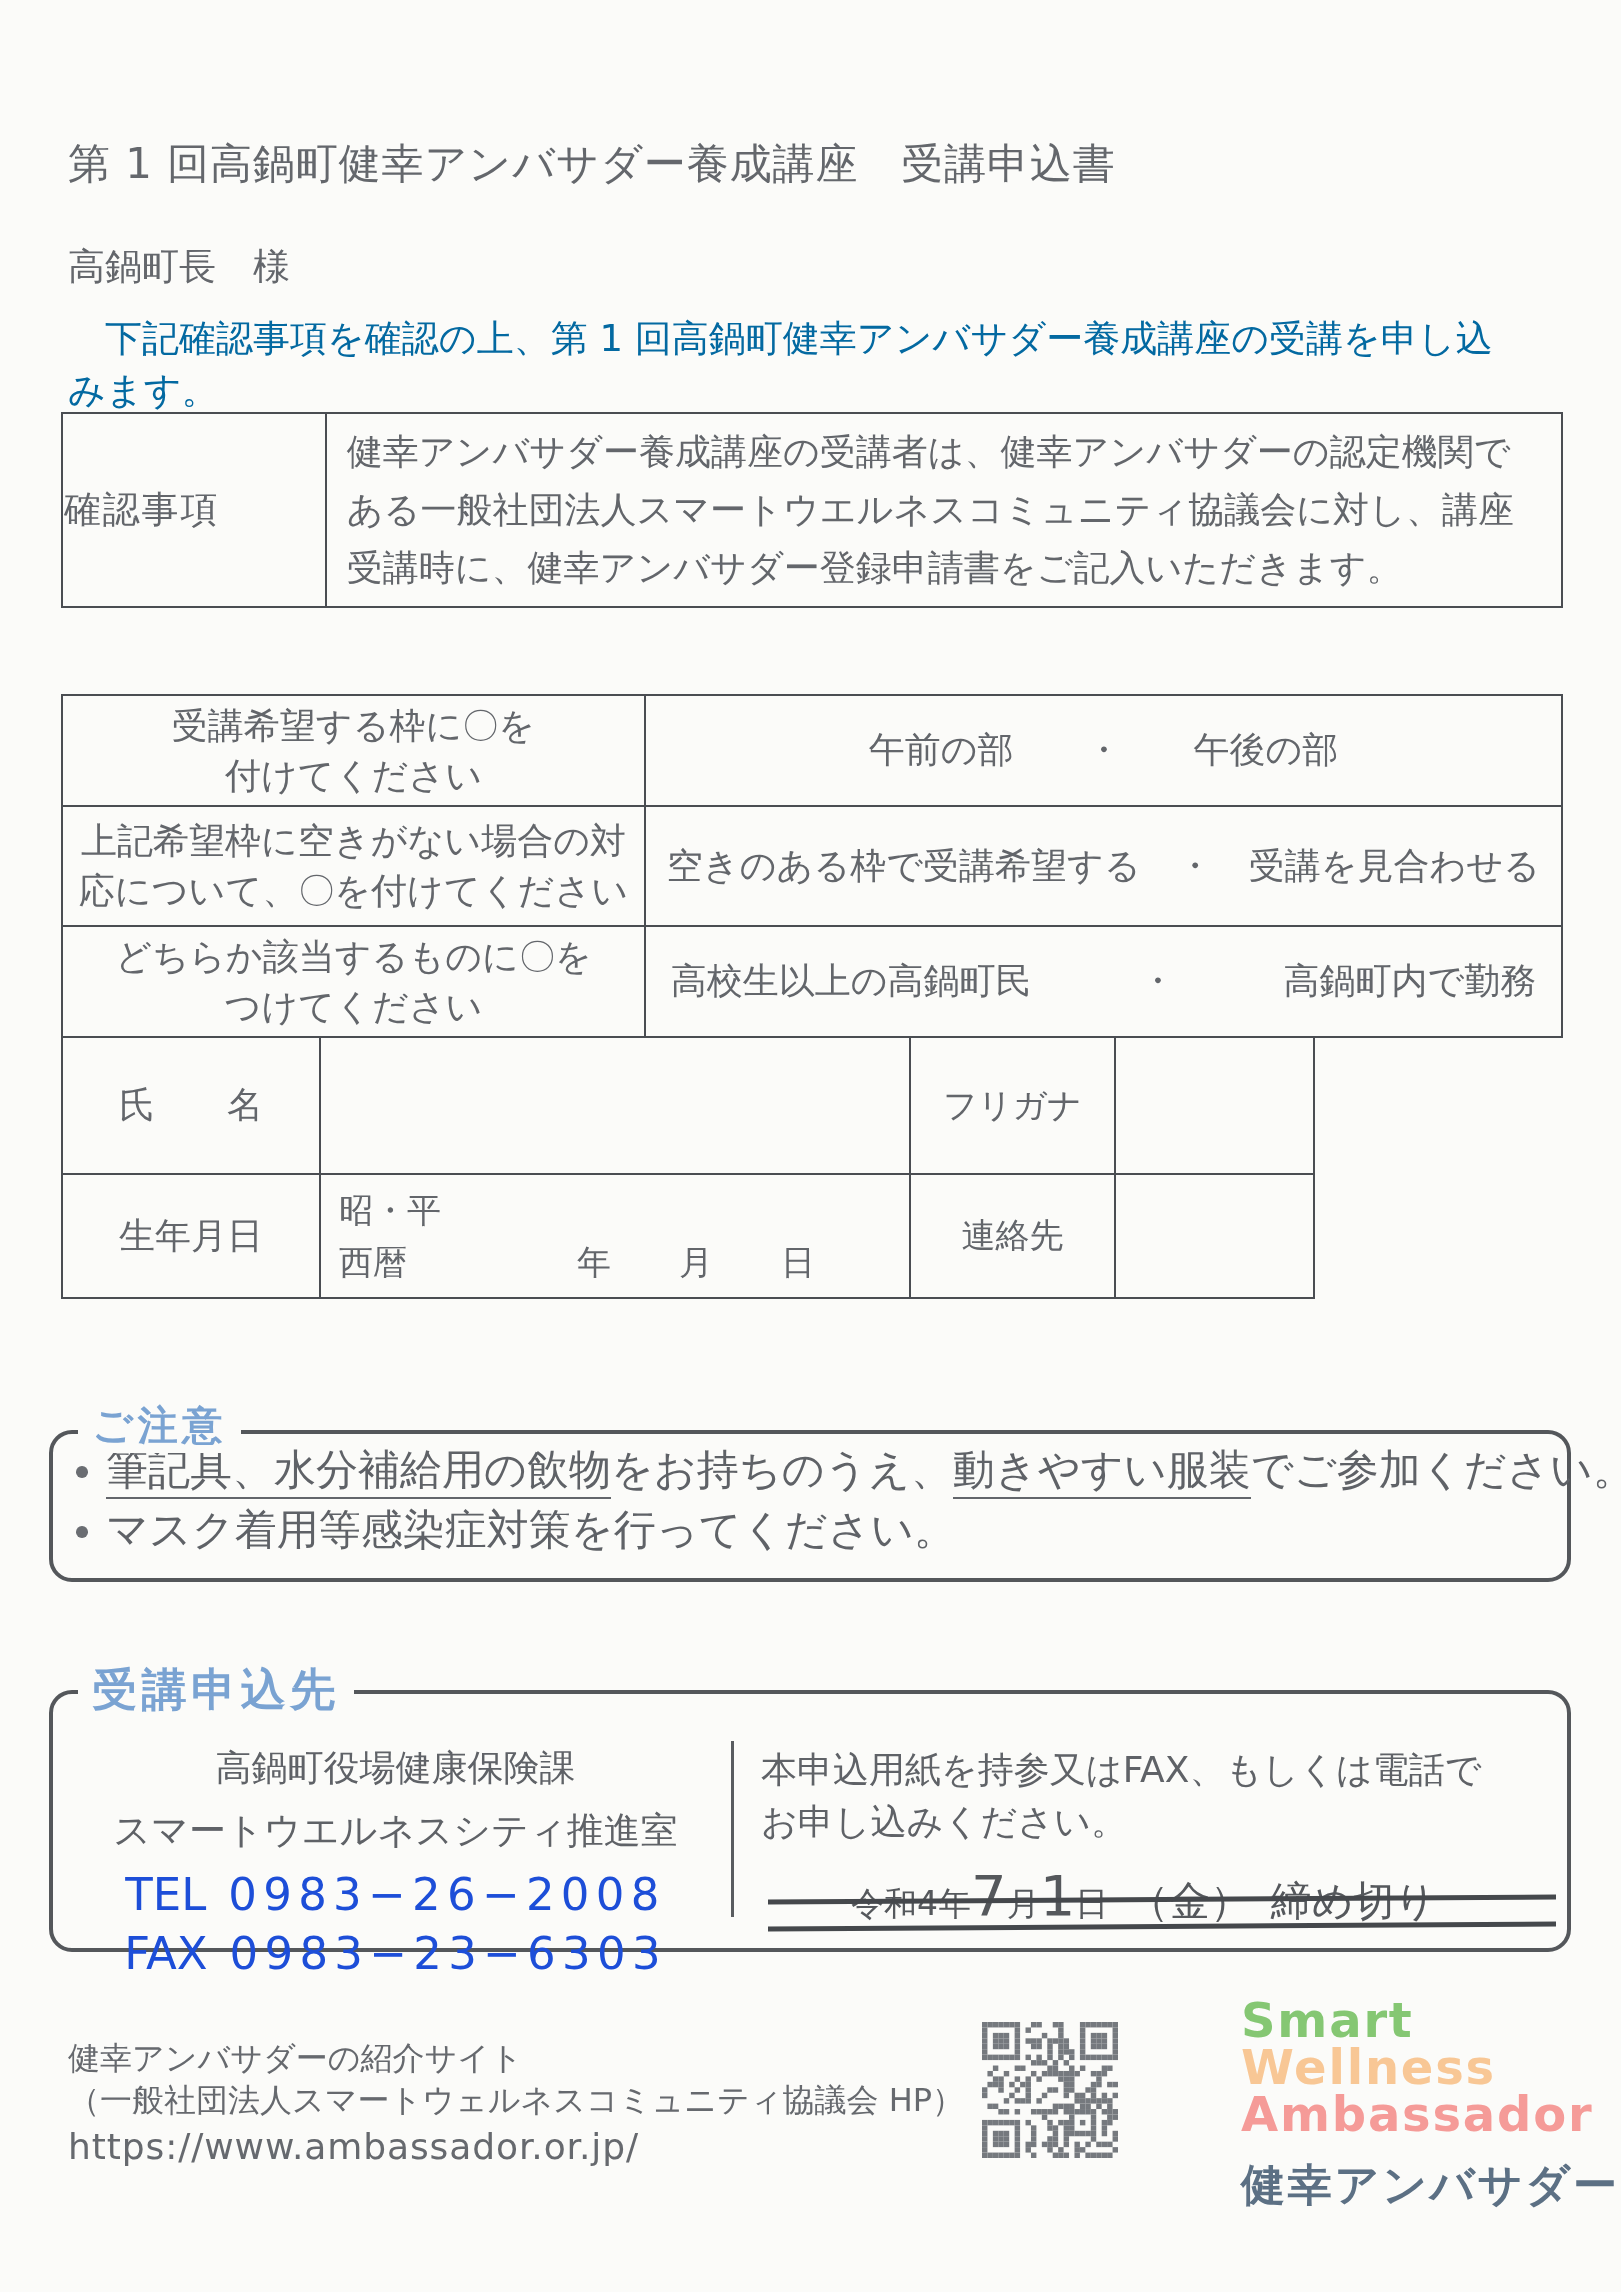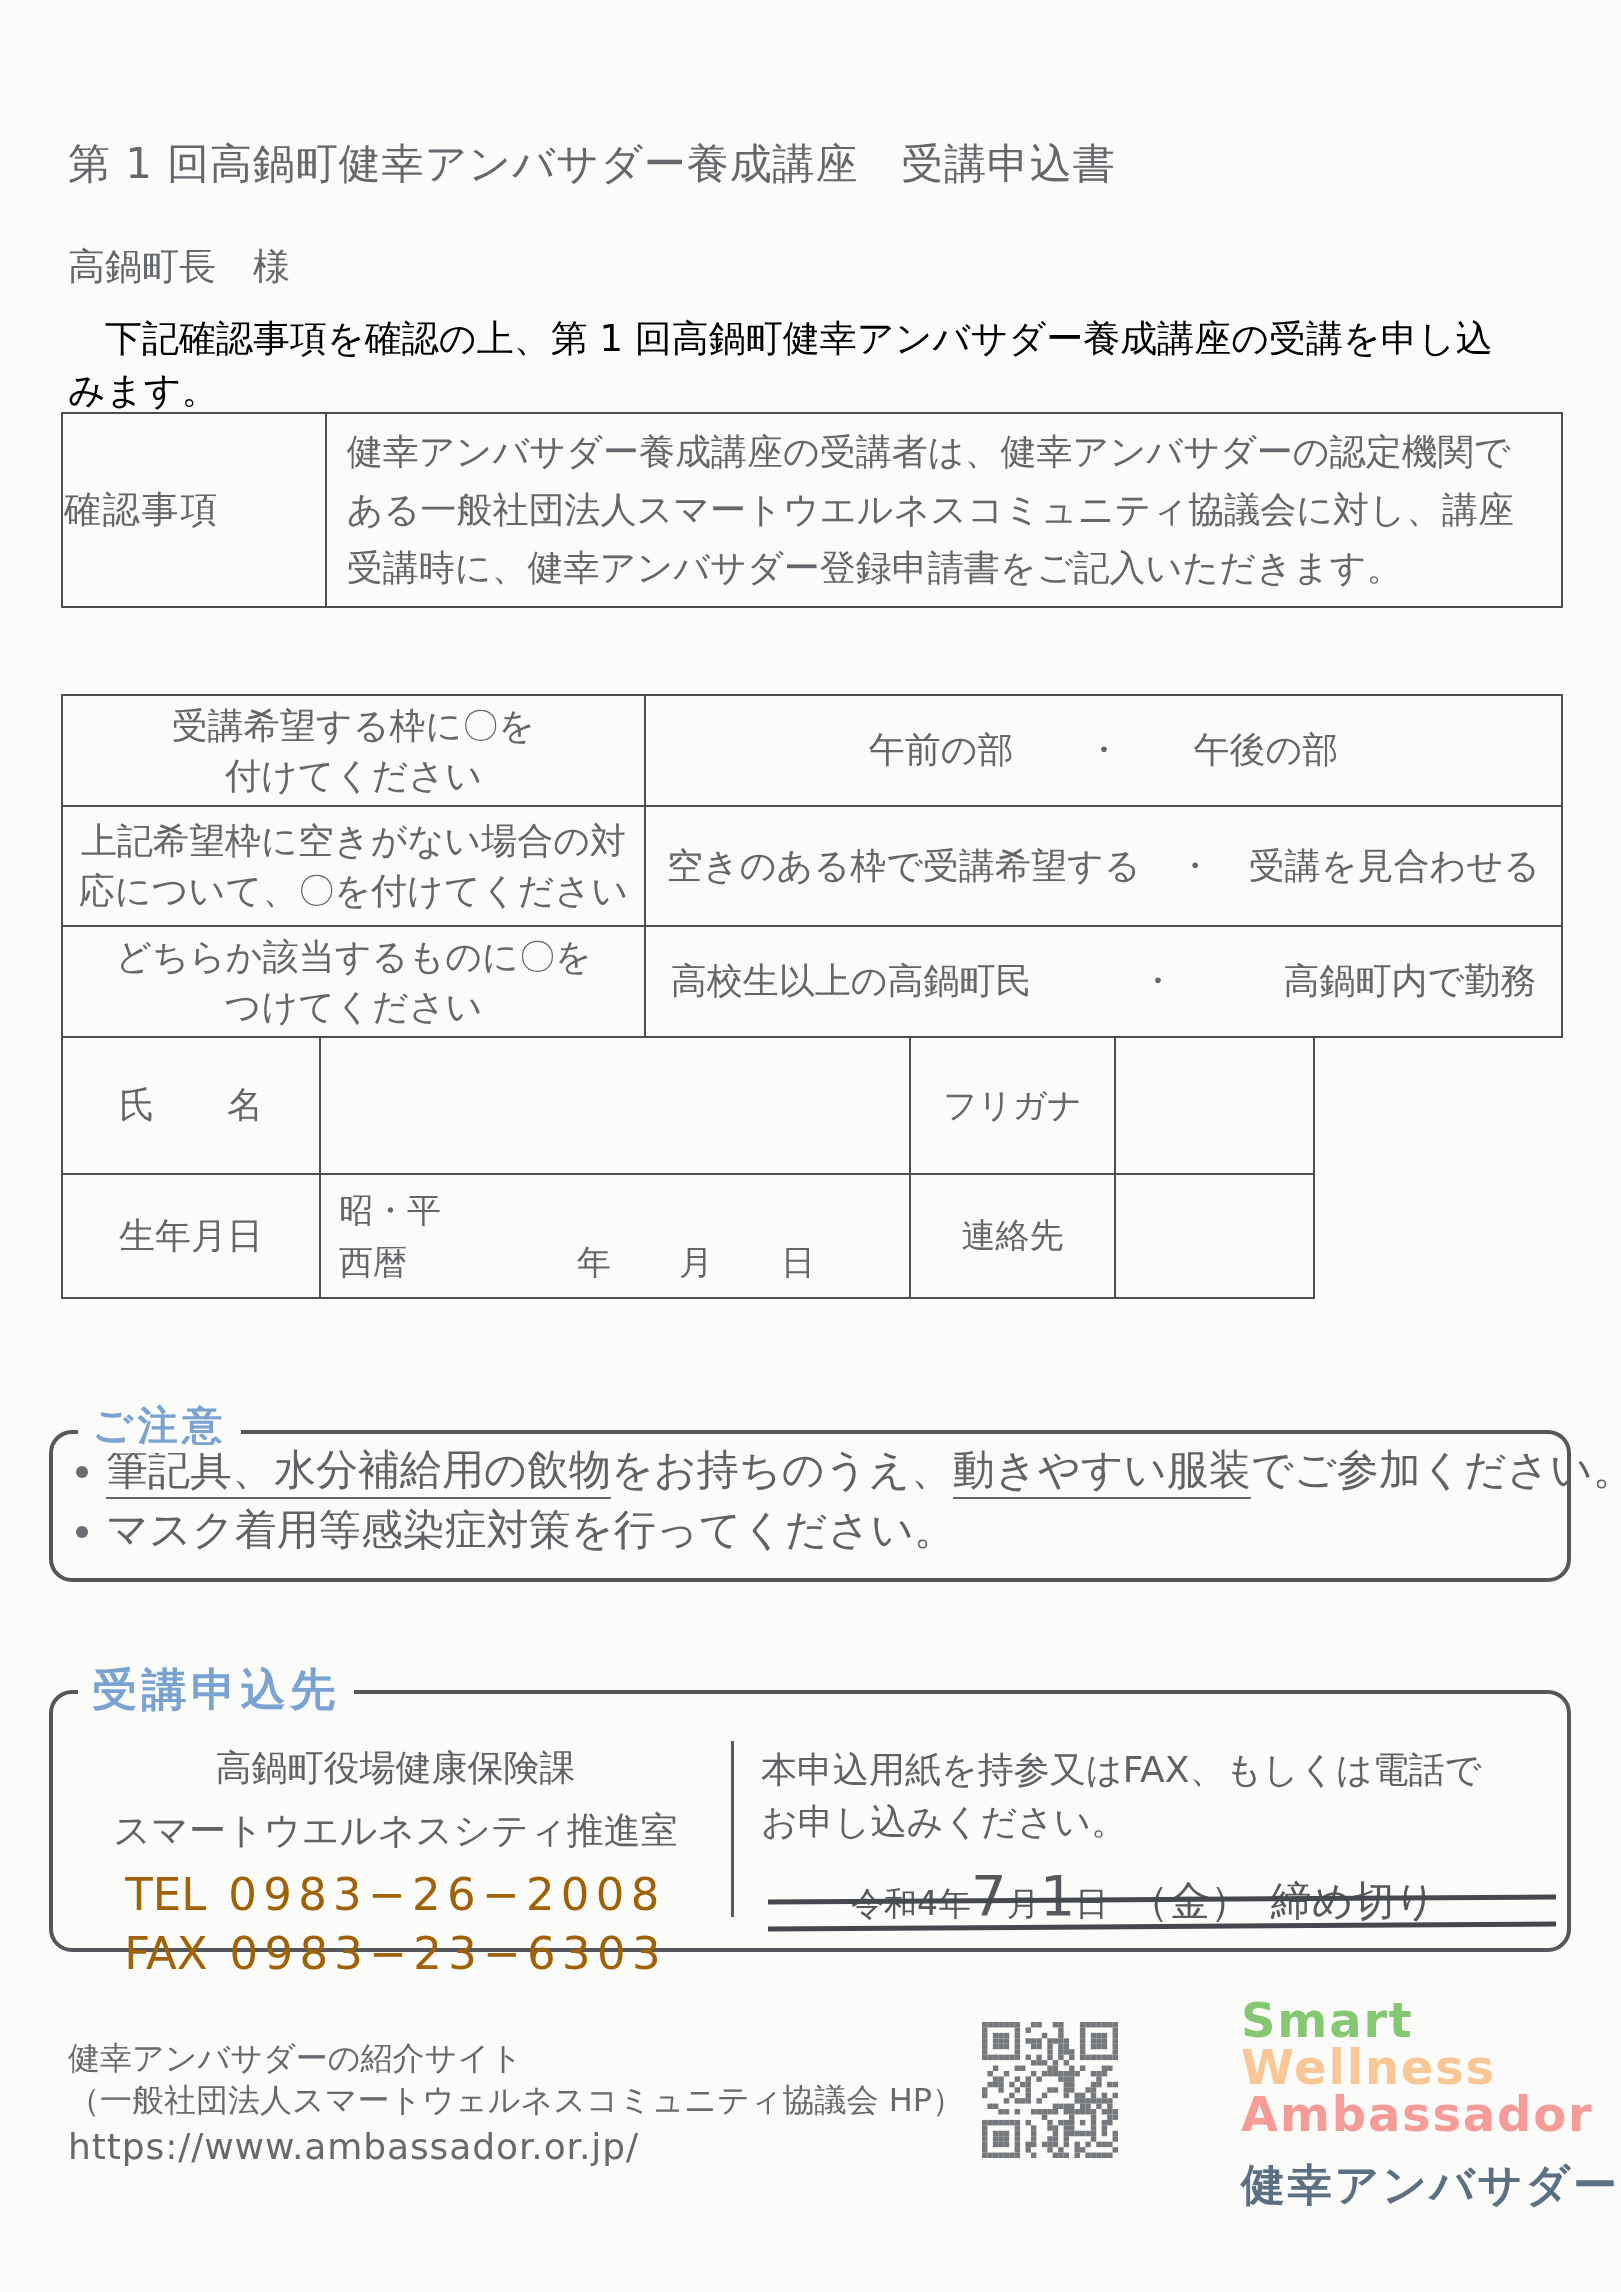--- a/index.html
+++ b/index.html
@@ -6,21 +6,21 @@
   body { background:#e8e8e6; font-family:"DejaVu Sans", sans-serif; }
   .page {
     position:relative; width:1621px; height:2293px; margin:0 auto;
     background:#fbfbf9; overflow:hidden; color:#63666b;
   }
   .nowrap { white-space:nowrap; }
 
   
   .form-title { position:absolute; left:68px; top:136px; font-size:42px; letter-spacing:0.9px; color:#64676c; white-space:nowrap; }
   .addressee  { position:absolute; left:68px; top:242px; font-size:37px; color:#64676c; }
-  .intro      { position:absolute; left:68px; top:313px; width:1505px; font-size:37px; line-height:52px; color:#000000; }
+  .intro      { position:absolute; left:68px; top:313px; width:1505px; font-size:37px; line-height:52px; color:#0369a1; }
 
   
   table { border-collapse:collapse; table-layout:fixed; }
   td { border:2.7px solid #4a4d52; vertical-align:middle; color:#63666b; }
 
   .confirm-table { position:absolute; left:61px; top:412px; width:1502px; height:188px; }
   .confirm-label { width:260px; font-size:37px; letter-spacing:1.8px; }
   .confirm-body  { padding:9px 12.5px 9px 19.7px; }
   .confirm-body div { font-size:36px; line-height:58px; white-space:nowrap; }
 
@@ -49,21 +49,21 @@
   .notice-list { padding:12.5px 18px 0 14.3px; }
   .notice-item { display:flex; margin-bottom:15px; font-size:42px; line-height:45px; color:#5f6267; }
   .dot { flex:none; width:11.6px; height:11.6px; border-radius:50%; background:#6a6d72; margin:19.7px 18px 0 9px; }
   .u { border-bottom:2.7px solid #63666b; padding-bottom:3.6px; }
 
   .contact-box { top:1690px; height:262px; }
   .contact-box .rbox-title { top:-34px; font-size:45px; }
   .contact-left { position:absolute; left:9px; top:50px; width:667px; text-align:center; color:#5f6267; }
   .office1 { font-size:36px; margin-bottom:13.4px; white-space:nowrap; }
   .office2 { font-size:37px; margin-bottom:11.6px; white-space:nowrap; }
-  .telline { display:flex; justify-content:center; gap:22px; font-size:45px; margin-bottom:6.3px; color:#a16207; }
+  .telline { display:flex; justify-content:center; gap:22px; font-size:45px; margin-bottom:6.3px; color:#1d4ed8; }
   .telline .num { letter-spacing:6.3px; }
   .contact-divider { position:absolute; left:678px; top:47px; width:2.7px; height:176px; background:#595c60; }
   .contact-right { position:absolute; left:708px; top:50px; width:806px; font-size:36px; line-height:52px; color:#5f6267; }
   .contact-right div.noteline { white-space:nowrap; }
 
   .deadline { position:relative; margin-top:21.5px; padding-left:90px; display:flex; align-items:baseline; white-space:nowrap; color:#55585c; }
   .d-small { font-size:33px; }
   .d-big   { font-size:56px; font-weight:500; }
   .d-mid   { font-size:41px; }
   .d-gap   { width:19.7px; }

